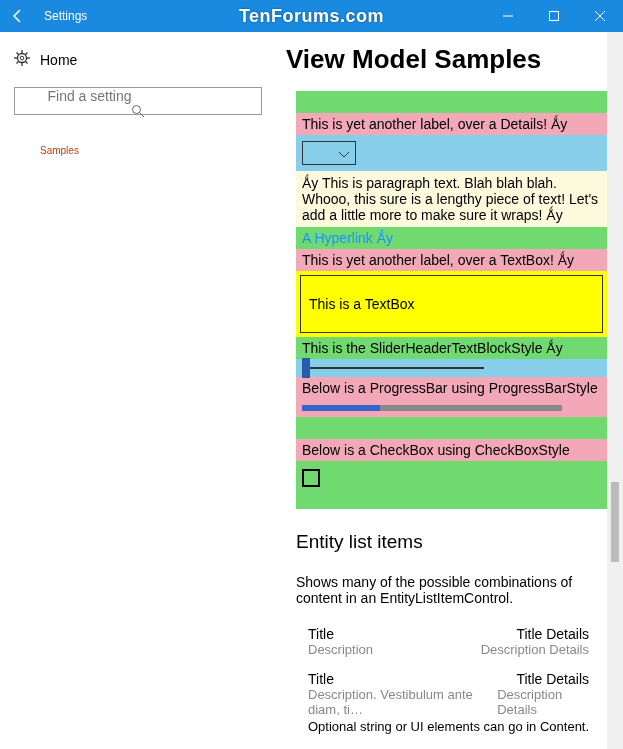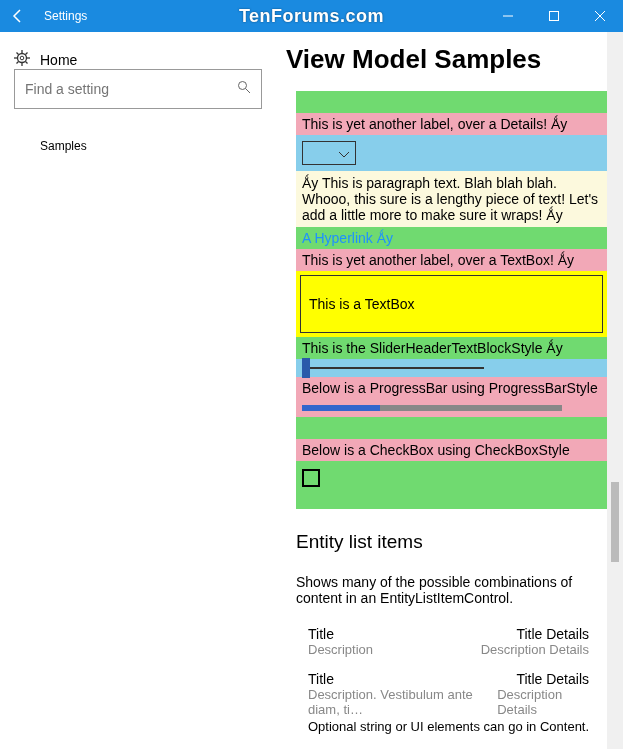--- a/index.html
+++ b/index.html
@@ -7,25 +7,25 @@
     
     .title-bar { height: 32px; background: #1a8ae0; display: flex; align-items: center; color: #fff; position: relative; }
     .back-btn { width: 36px; height: 32px; display: flex; align-items: center; justify-content: center; cursor: pointer; }
     .app-title { font-size: 12px; margin-left: 8px; }
     .watermark { position: absolute; left: 50%; transform: translateX(-50%); font-size: 18px; font-weight: 600; color: #fff; text-shadow: 0 0 2px rgba(0,0,0,0.5); letter-spacing: 0.5px; }
     .win-controls { margin-left: auto; display: flex; }
     .win-btn { width: 46px; height: 32px; display: flex; align-items: center; justify-content: center; cursor: pointer; }
     
     .body { flex: 1; display: flex; overflow: hidden; }
     .sidebar { width: 278px; padding: 18px 14px; }
-    .home-row { display: flex; align-items: center; font-size: 14px; margin-bottom: 0; }
+    .home-row { display: flex; align-items: center; font-size: 14px; margin-bottom: 18px; }
     .gear { margin-right: 10px; }
-    .search-box { width: 248px; height: 40px; border: 1px solid #999; display: flex; align-items: center; padding: 0 10px; margin-bottom: 26px; }
+    .search-box { width: 248px; height: 28px; border: 1px solid #999; display: flex; align-items: center; padding: 0 10px; margin-bottom: 26px; flex-direction: column; }
     .search-box input { flex: 1; border: none; outline: none; font-size: 14px; color: #666; }
-    .nav-item { font-size: 12px; color: #000000; padding: 4px 8px; margin-left: 18px; }
+    .nav-item { font-size: 10px; color: #c2410c; padding: 4px 8px; margin-left: 18px; }
     
     .content-wrap { flex: 1; display: flex; overflow: hidden; }
     .content { flex: 1; overflow-y: auto; padding: 12px 0 0 0; }
     .content h1 { font-size: 26px; font-weight: 700; margin: 0 0 16px 8px; }
     
     .sample-area { margin: 0 0 0 18px; }
     .row { padding: 3px 6px; font-size: 14px; }
     .bg-green { background: #70da70; }
     .bg-pink { background: #f2a8b7; }
     .bg-blue { background: #87ceeb; padding: 6px; }

